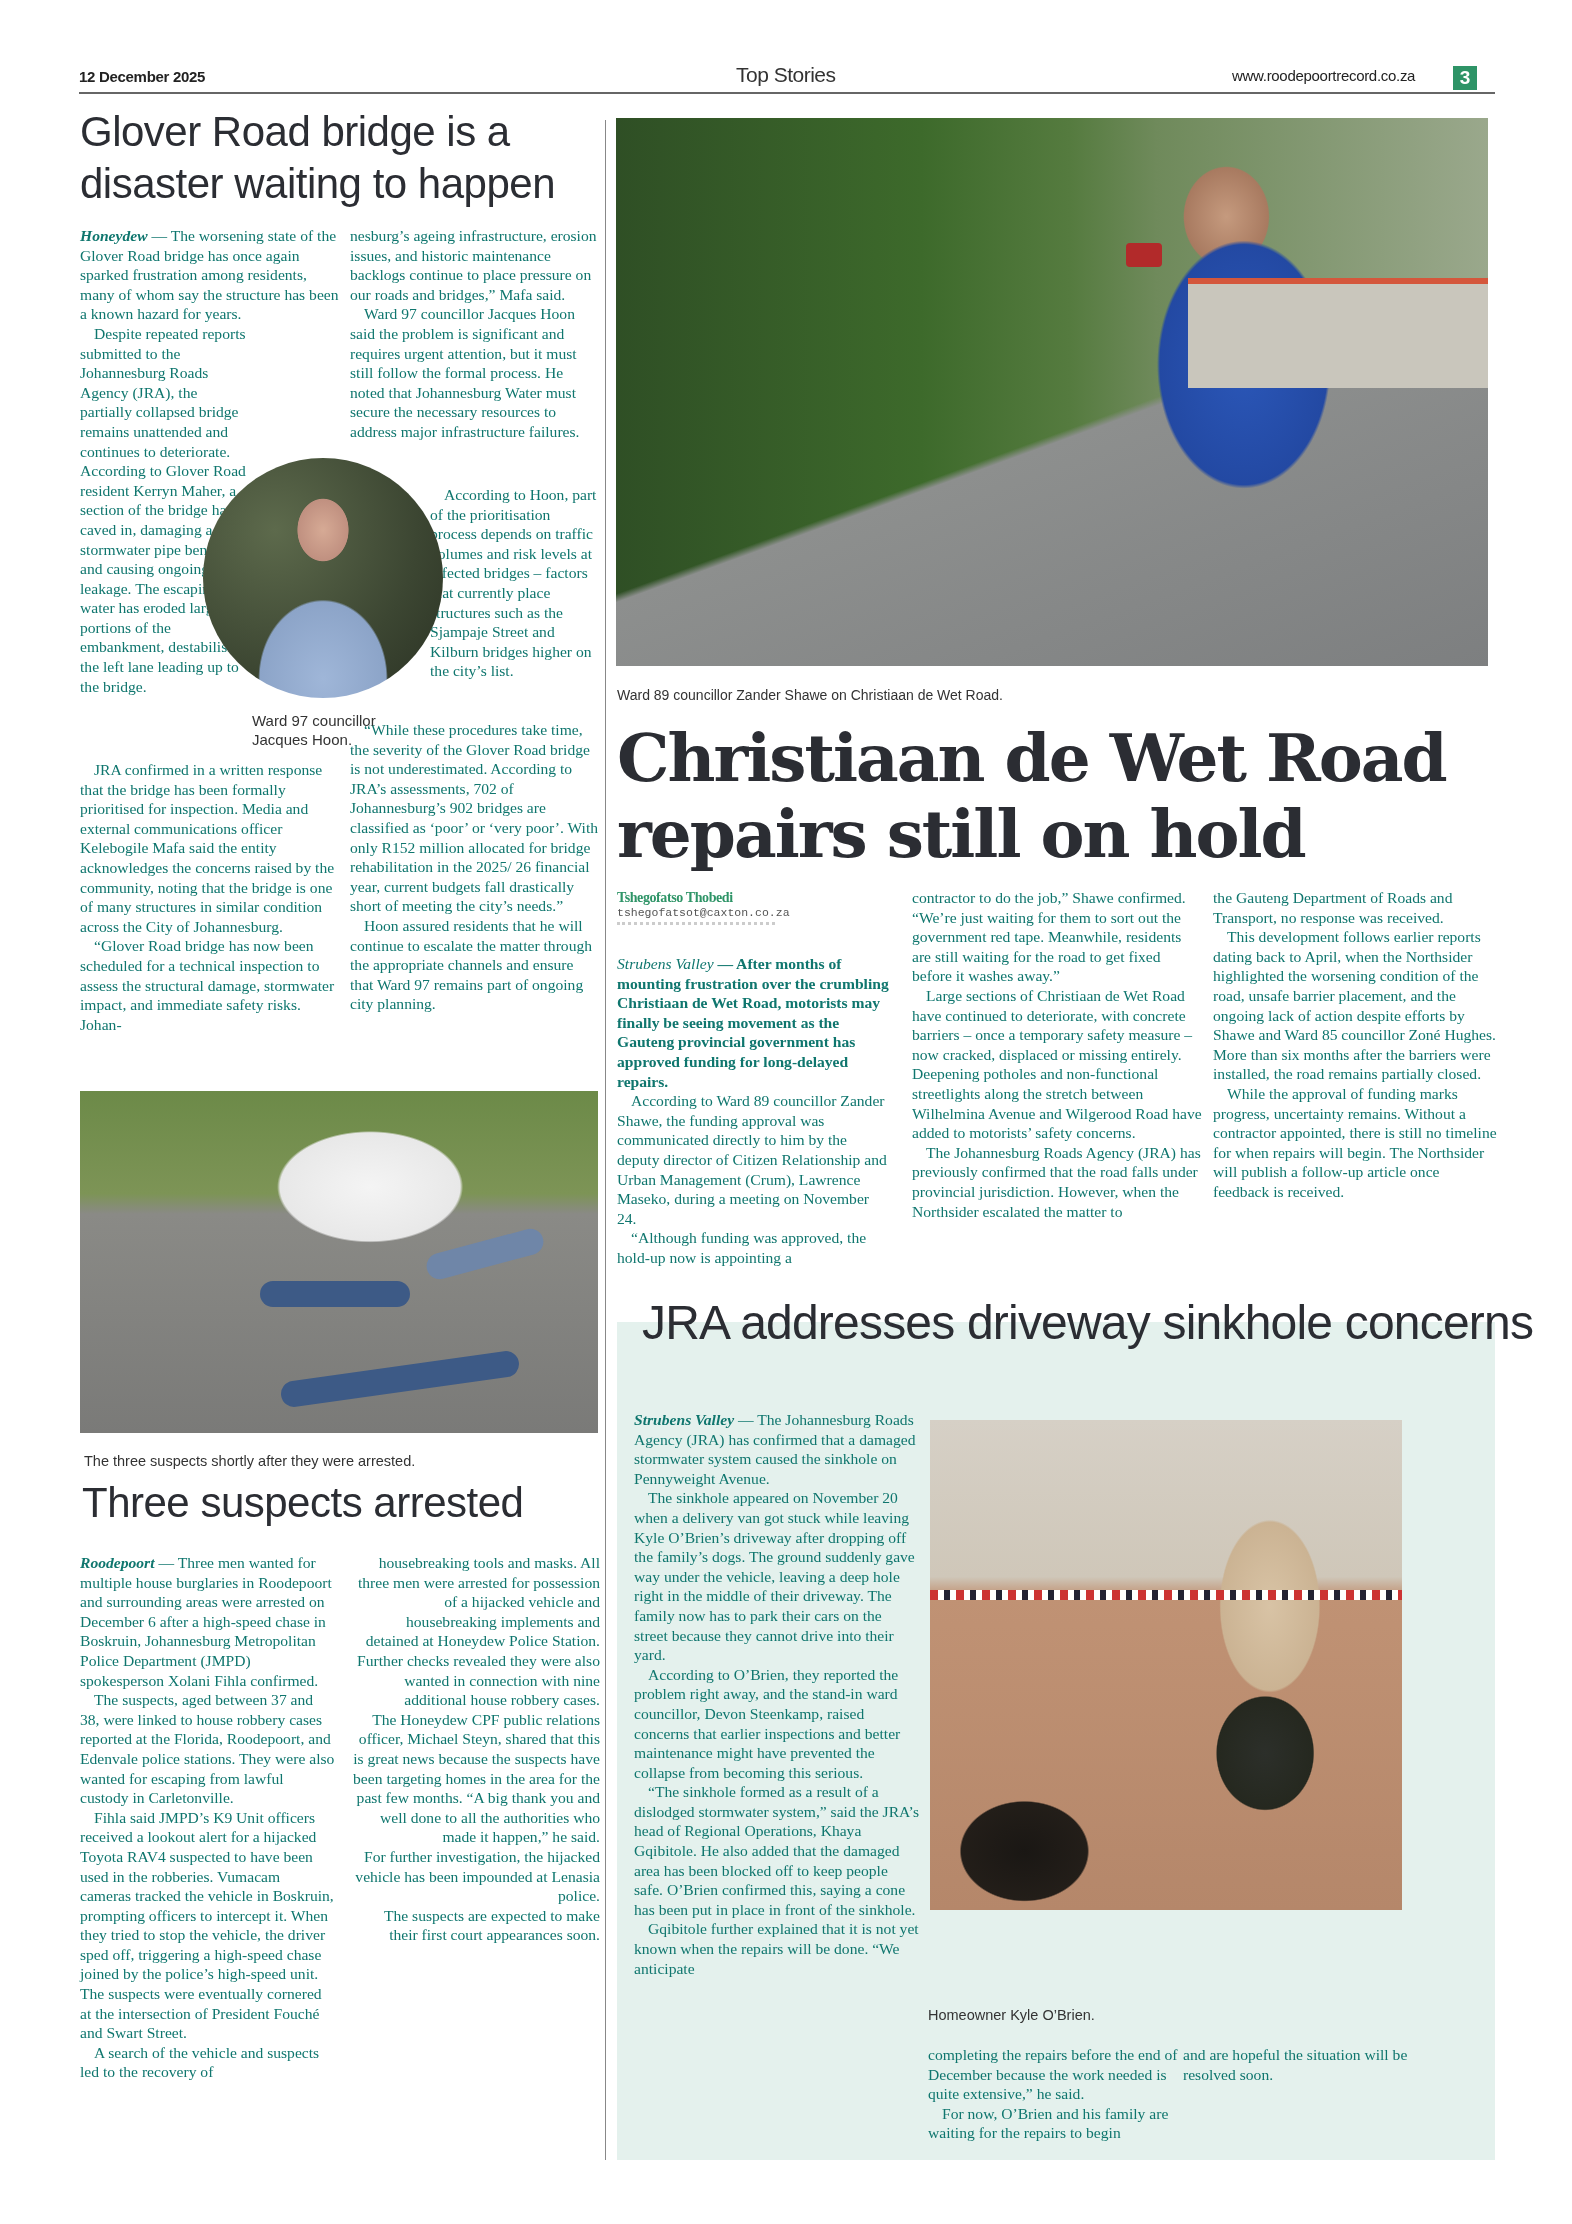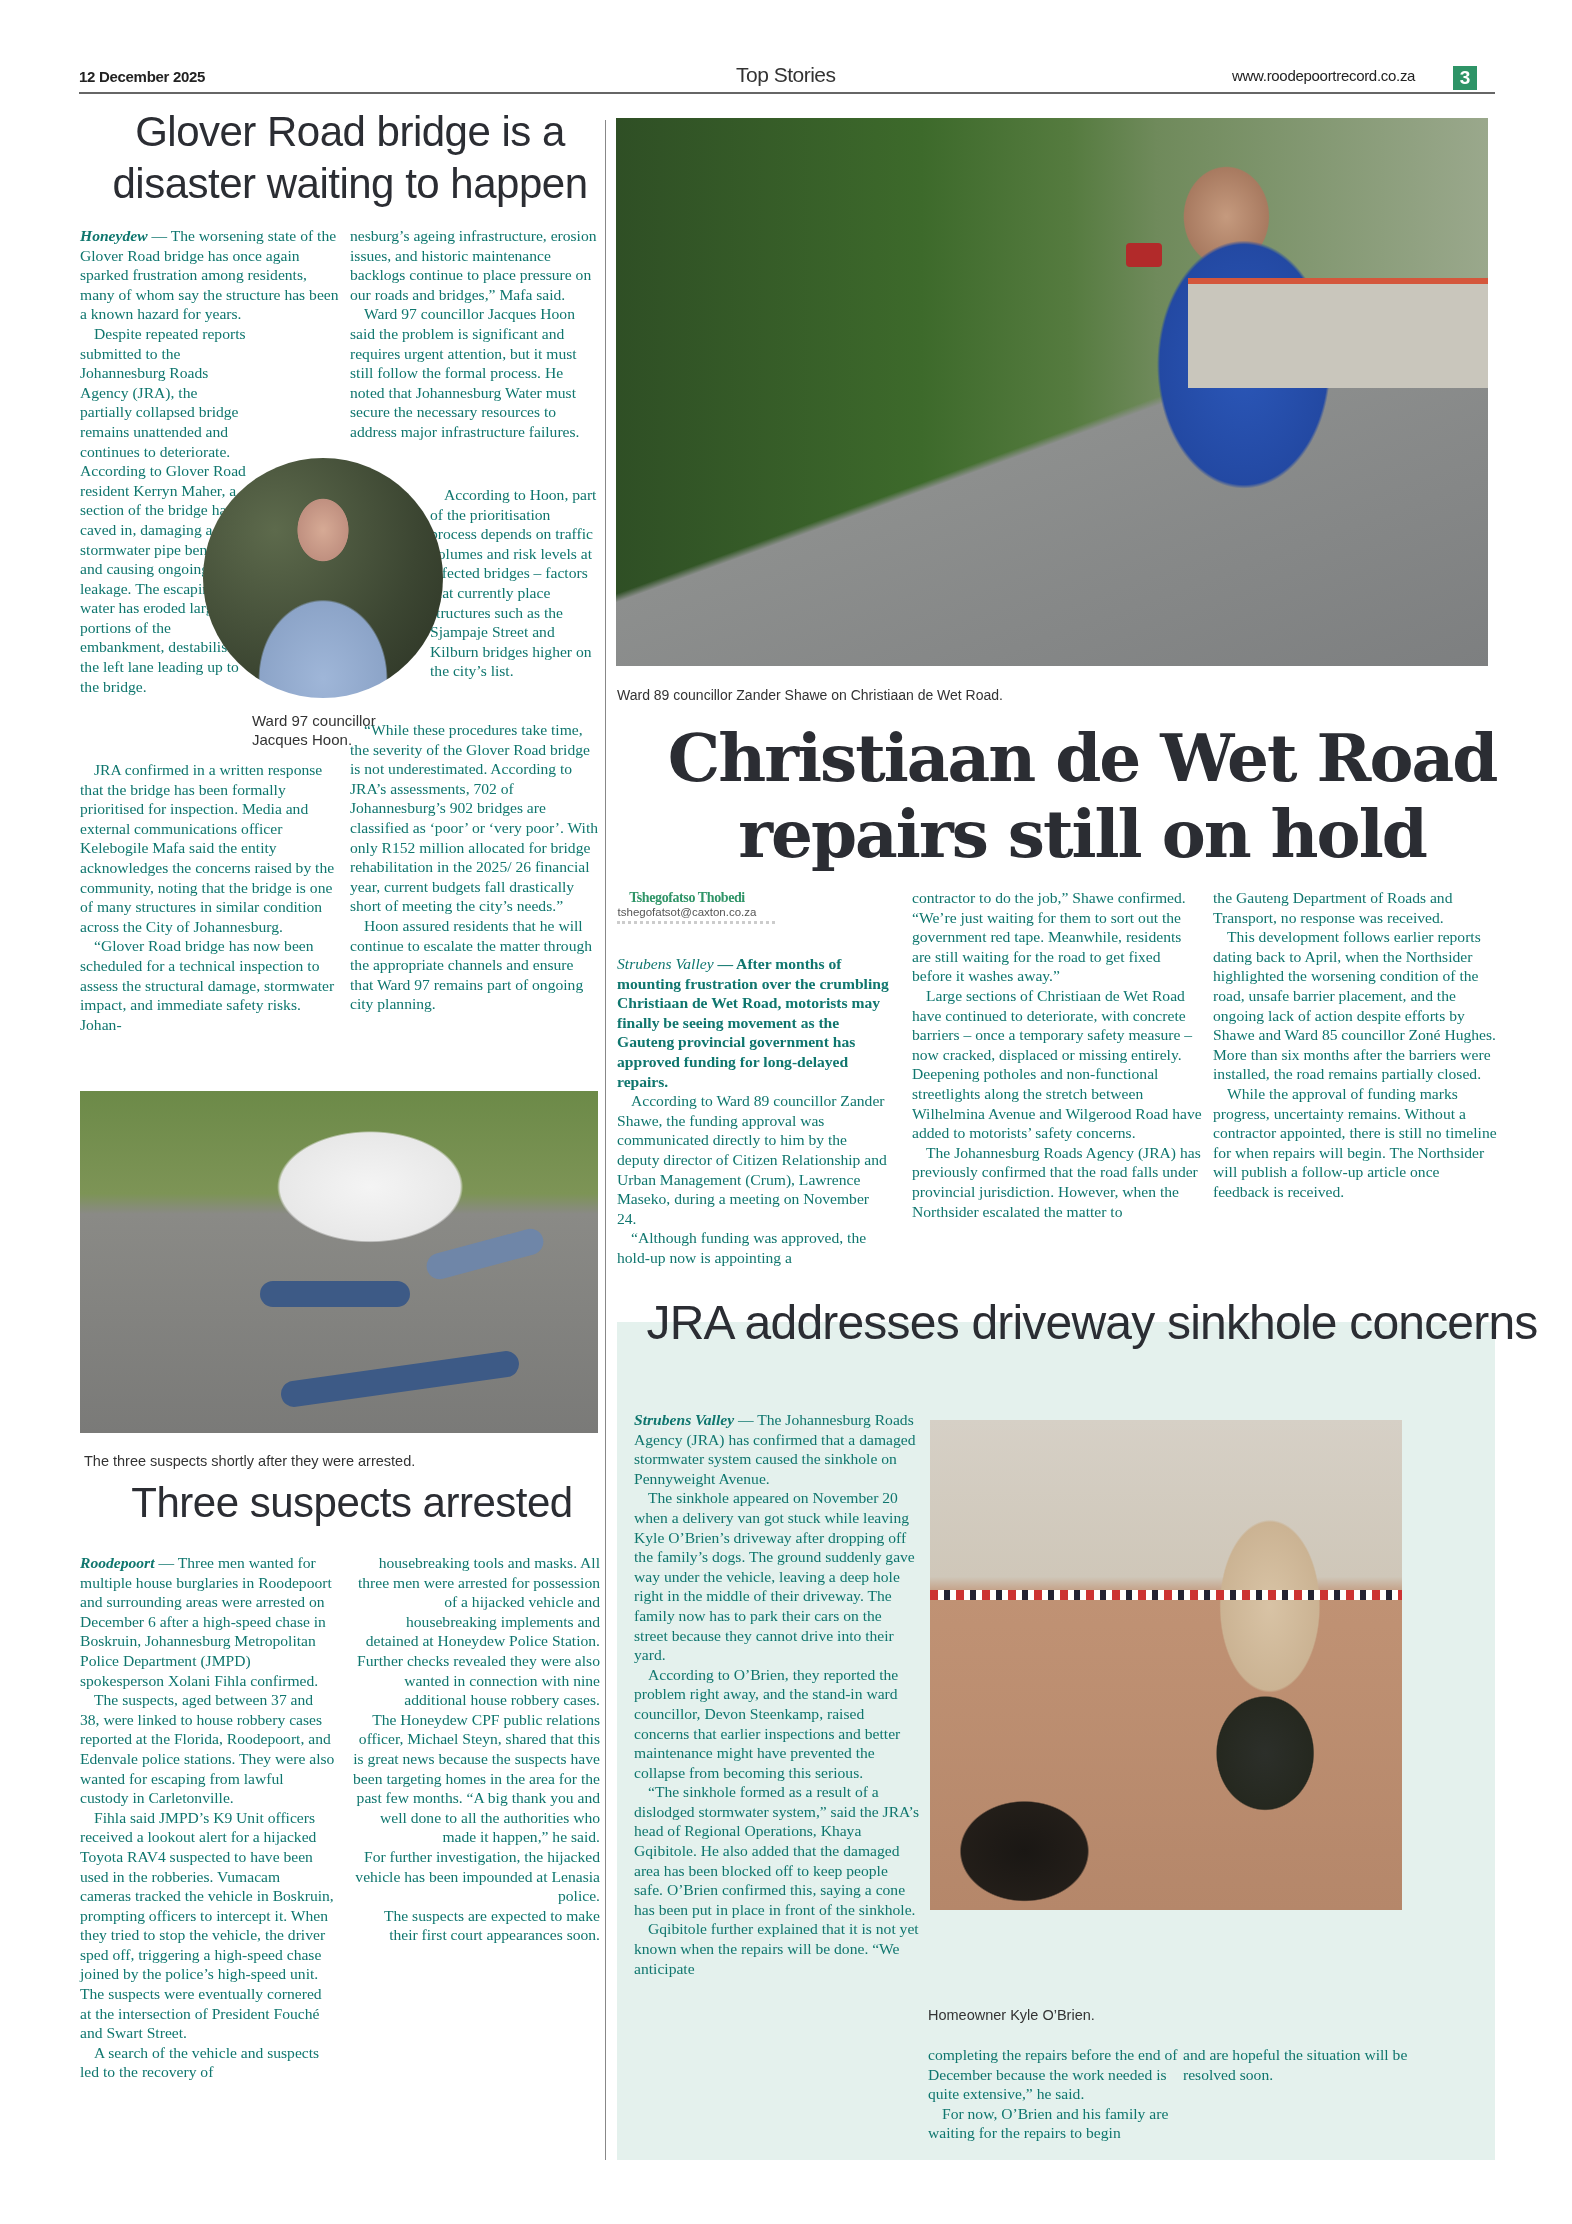--- a/index.html
+++ b/index.html
@@ -1,19 +1,19 @@
 <!DOCTYPE html>
 <html><head>
 <meta charset="utf-8">
 <style>
   * { box-sizing: border-box; margin: 0; padding: 0; }
   html, body { width: 1572px; height: 2224px; background: #ffffff; }
   body { position: relative; font-family: "Liberation Serif", serif; color: #1f1f1f; overflow: hidden; }
 
-  .abs { position: absolute; text-align: center; }
+  .abs { position: absolute; }
 
   
   .hdr-date { left: 79px; top: 68px; font-family: "Liberation Sans", sans-serif; font-weight: bold; font-size: 15px; color: #222; letter-spacing: -0.3px; }
   .hdr-section { left: 736px; top: 63px; font-family: "Liberation Sans", sans-serif; font-size: 21px; color: #333; letter-spacing: -0.5px; }
   .hdr-url { left: 1232px; top: 67px; font-family: "Liberation Sans", sans-serif; font-size: 15px; color: #222; letter-spacing: -0.3px; }
   .hdr-page { left: 1453px; top: 66px; width: 24px; height: 24px; background: #2e9467; color: #fff; font-family: "Liberation Sans", sans-serif; font-weight: bold; font-size: 19px; text-align: center; line-height: 24px; }
   .hdr-rule { left: 79px; top: 92px; width: 1416px; height: 2px; background: #666; }
 
   
   .hl-sans { font-family: "Liberation Sans", sans-serif; color: #2b2d33; letter-spacing: -0.5px; font-weight: normal; }
@@ -134,21 +134,21 @@
 
 <div class="photo photo-road">
   <div class="barrier"></div>
   <div class="car"></div>
 </div>
 <div class="cap" style="left:617px; top:686px; font-size:14px;">Ward 89 councillor Zander Shawe on Christiaan de Wet Road.</div>
 <h2 class="abs hl2">Christiaan de Wet Road repairs still on hold</h2>
 
 <div class="abs" style="left:617px; top:890px; width:140px;">
   <div style="font-family:Liberation Serif, serif; font-weight:bold; font-size:14px; color:#2e9467; letter-spacing:-0.4px;">Tshegofatso Thobedi</div>
-  <div style="font-family:Liberation Sans, sans-serif; font-size:11.5px; color:#555;">tshegofatsot@caxton.co.za</div>
+  <div style="font-family:Liberation Mono, monospace; font-size:11.5px; color:#555;">tshegofatsot@caxton.co.za</div>
   <div style="margin-top:3px; width:158px; border-top:3px dotted #ccc;"></div>
 </div>
 
 <div class="col" style="left:617px; top:954px; width:275px;">
   <p class="first lede"><span class="dateline" style="font-weight:normal;">Strubens Valley</span> <span>— After months of mounting frustration over the crumbling Christiaan de Wet Road, motorists may finally be seeing movement as the Gauteng provincial government has approved funding for long-delayed repairs.</span></p>
   <p>According to Ward 89 councillor Zander Shawe, the funding approval was communicated directly to him by the deputy director of Citizen Relationship and Urban Management (Crum), Lawrence Maseko, during a meeting on November 24.</p>
   <p>“Although funding was approved, the hold-up now is appointing a</p>
 </div>
 <div class="col" style="left:912px; top:888px; width:290px;">
   <p class="first">contractor to do the job,” Shawe confirmed. “We’re just waiting for them to sort out the government red tape. Meanwhile, residents are still waiting for the road to get fixed before it washes away.”</p>

